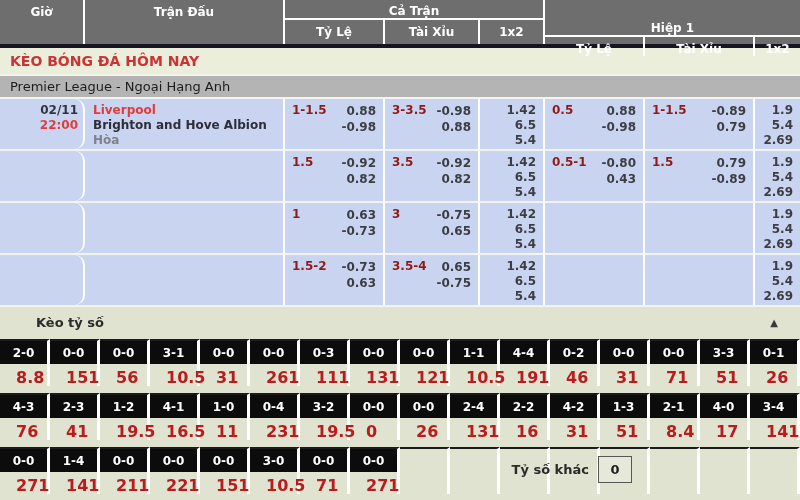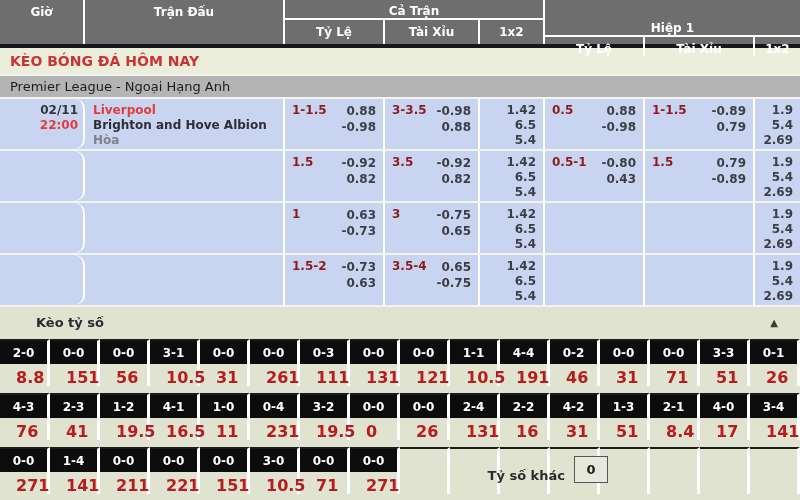--- a/index.html
+++ b/index.html
@@ -46,21 +46,21 @@
   .score-head { display:flex; justify-content:space-between; align-items:center; padding:2px 22px 0 10px;margin-left:26px; }
   .score-title { font-size:13px; font-weight:bold; color:#2b2b2b; }
   .collapse-arrow { font-size:10px; color:#3a3a3a; cursor:pointer; line-height:10px; }
   .score-row { display:flex; margin-top:7px; position:relative; }
   .score-row.first { margin-top:9px; }
   .score-cell { width:50px; border-right:3px solid #fff; border-top:2px solid #1b1b1b; height:47px; }
   .score-box { height:23px; background:#0c0c0c; color:#fff; font-size:12px; font-weight:bold;
                display:flex; align-items:center; justify-content:center; }
   .score-odds { height:22px; padding:4px 1px 0 16px; font-size:16px; font-weight:bold; color:#b91c1c; }
   .score-cell.empty { background:transparent; }
-  .other-score { position:absolute; left:380px; top:9px; width:228px; display:flex; align-items:flex-end;
+  .other-score { position:absolute; left:404px; top:9px; width:228px; display:flex; align-items:center;
                  justify-content:flex-end; gap:9px; }
   .other-score .lbl { font-size:13px; font-weight:bold; color:#2b2b2b; }
   .other-score .box { width:34px; height:27px; border:1px solid #555; background:#e6e9da;
                       display:flex; align-items:center; justify-content:center; font-size:13px; font-weight:bold; color:#1c1c1c; }
 </style>
 </head>
 <body>
 
 <div class="hdr" style="background: rgb(110, 110, 110);">
   <div class="hdr-cell hdr-time">Giờ</div>

